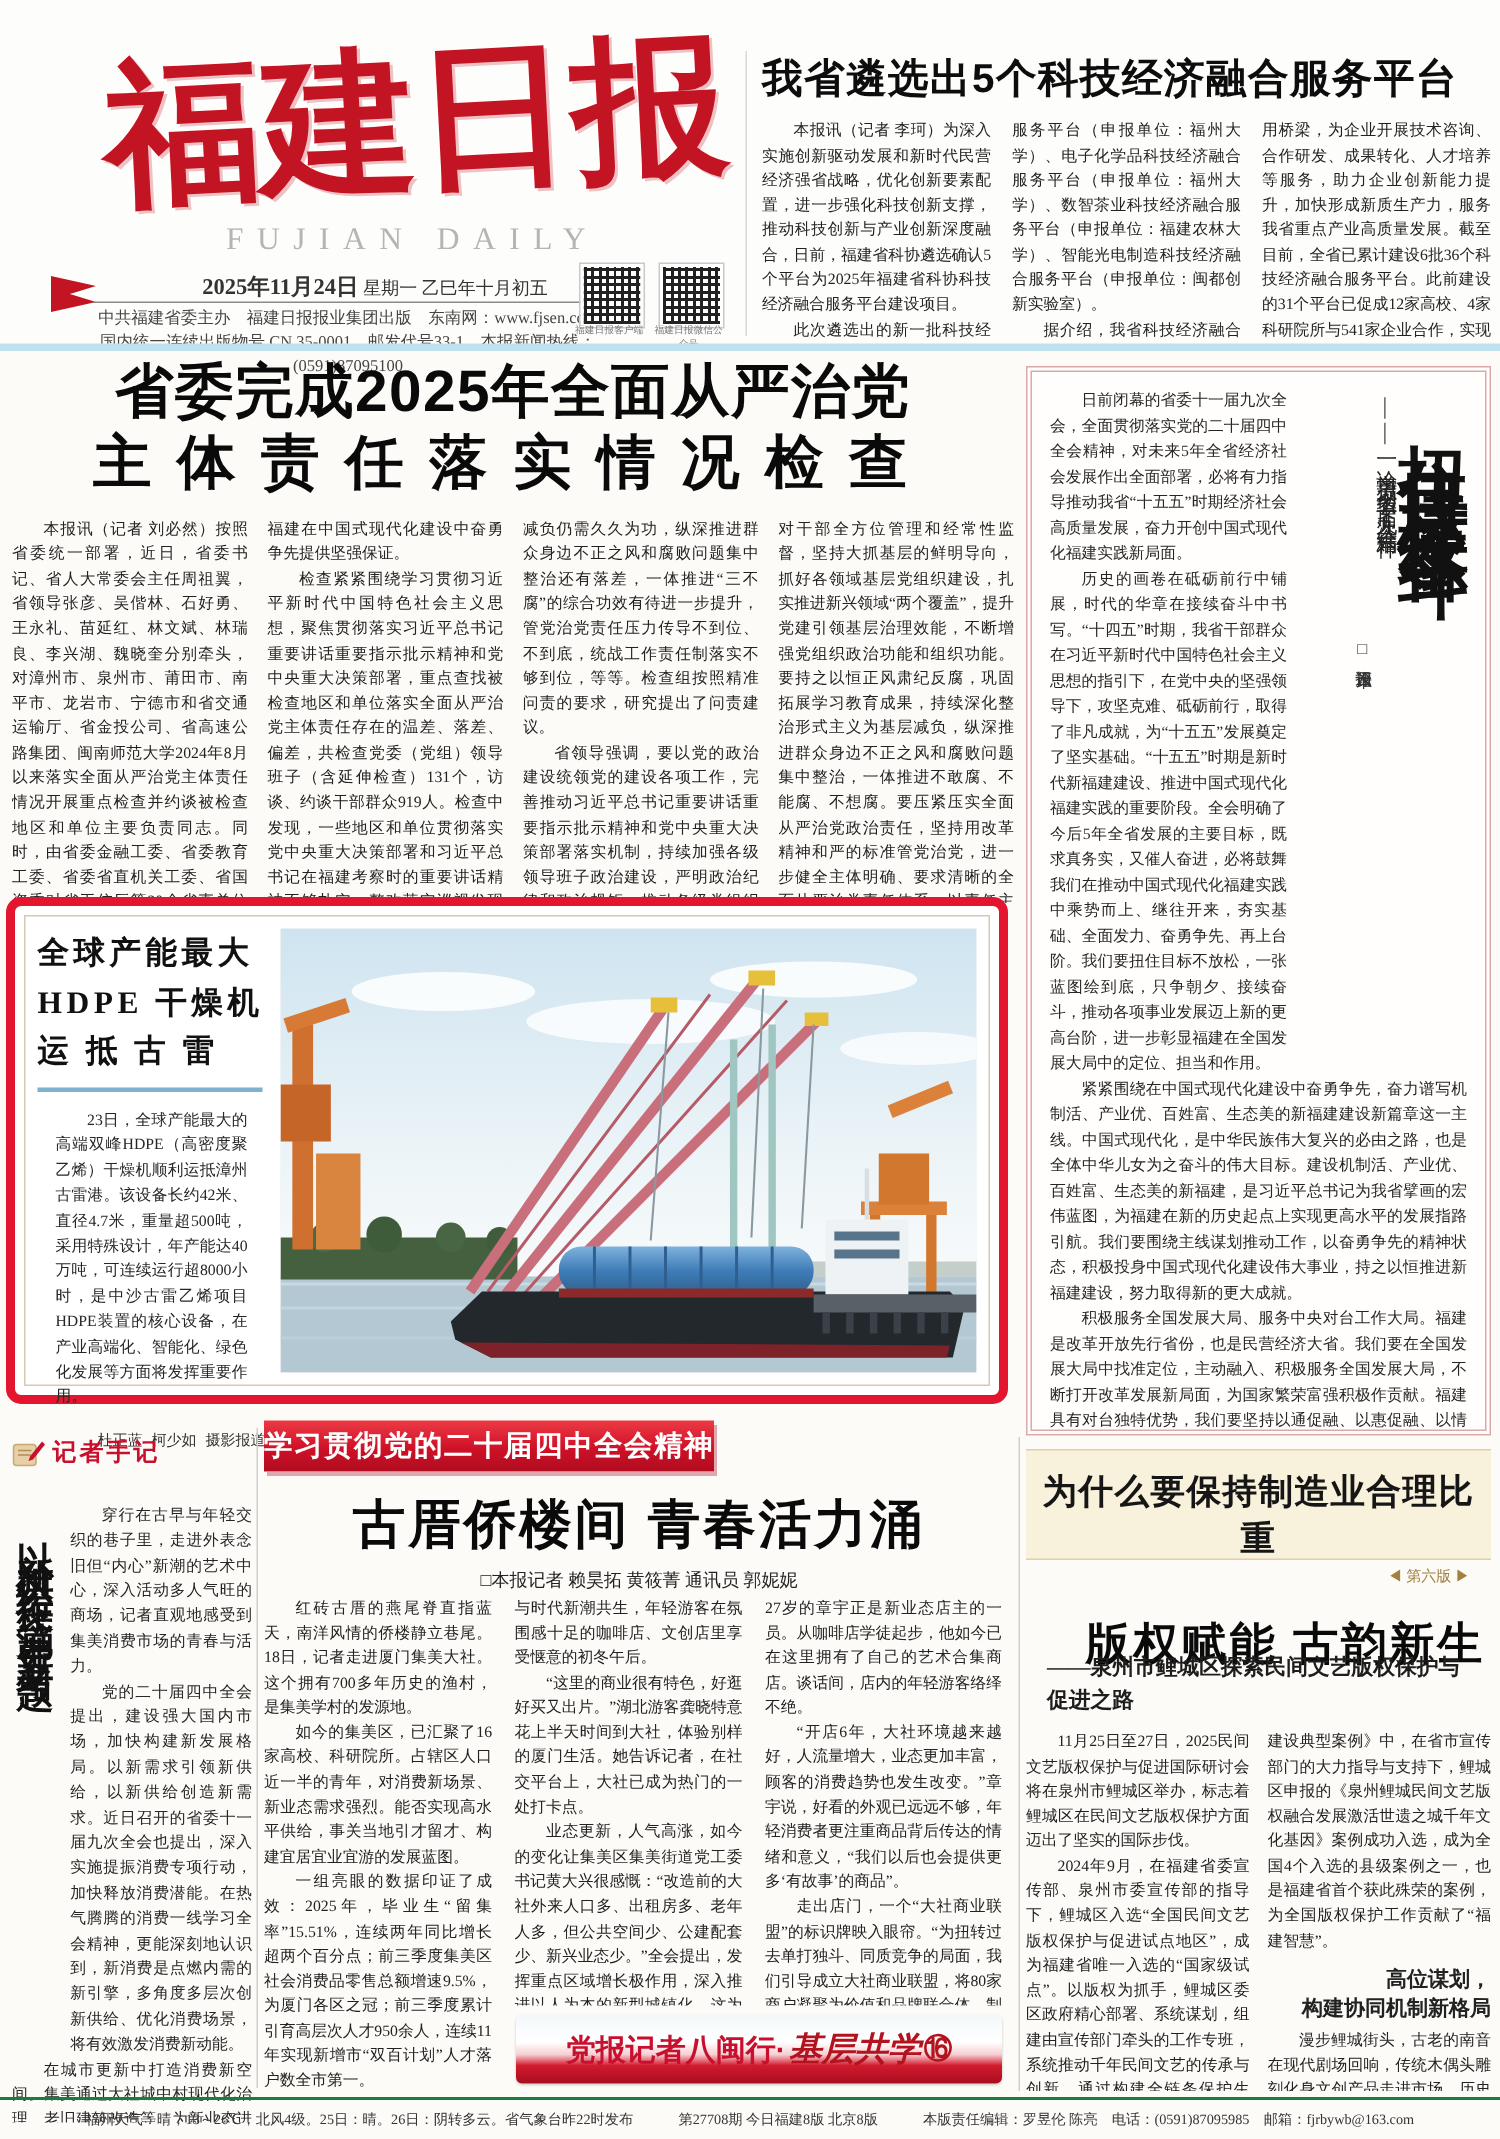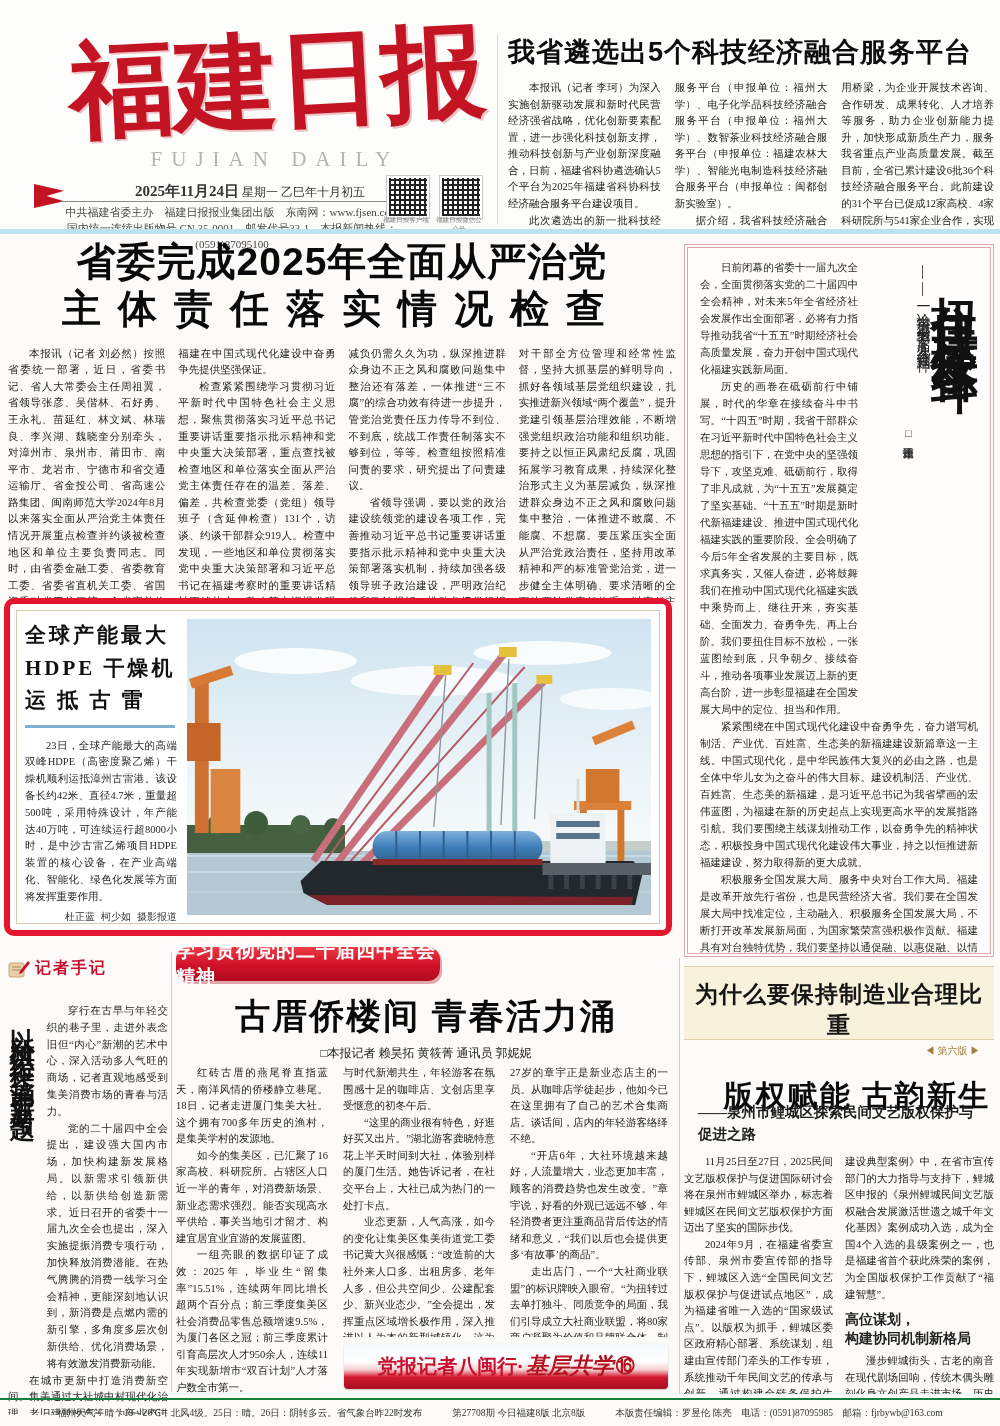--- a/index.html
+++ b/index.html
@@ -52,37 +52,37 @@
             font-family:"Liberation Serif",serif;}
   .ed-sub{font-size:14px;color:#222;letter-spacing:3px;margin-top:0;padding-top:6px;line-height:1.2;}
   .ed-byline{font-size:11px;color:#333;padding-top:168px;line-height:1.2;}
   
   .photobox{left:4px;top:598px;width:668px;height:338px;border:6px solid #e4162f;border-radius:10px;
             background:#fff;box-sizing:border-box;}
   .photobox .frame{position:absolute;inset:6px;border:1px solid #d9c8b2;padding:8px;display:flex;gap:10px;}
   .pcap{width:152px;flex:none;}
   .pt{margin:0;font-size:21px;font-weight:bold;color:#111;letter-spacing:3px;line-height:1.55;white-space:nowrap;}
   .pdiv{height:3px;background:#7fb0cf;margin:8px 2px 10px 0;}
-  .pcap p.cap{margin:0;font-size:10.5px;line-height:1.6;text-align:justify;text-indent:2em;color:#262626;}
+  .pcap p.cap{margin:12px;font-size:10.5px;line-height:1.6;text-align:justify;text-indent:2em;color:#262626;}
   .pcred{margin:4px 0 0 0;font-size:10px;text-align:right;color:#333;font-family:Liberation Mono, monospace;}
   .photo{flex:1;background:#e8eef2;}
   
   .repnote{left:8px;top:958px;width:160px;height:440px;}
   .rn-kicker{display:flex;align-items:center;gap:5px;margin-bottom:24px;}
   .rn-kicker .txt{color:#c8102e;font-weight:bold;font-size:16px;font-family:"Liberation Sans",sans-serif;letter-spacing:2px;}
   .rn-head{float:left;writing-mode:vertical-rl;font-size:25px;font-weight:bold;color:#111;
            letter-spacing:9px;line-height:1.15;height:348px;margin:4px 10px 4px 0;
            font-family:"Liberation Sans",sans-serif;}
   .rn-body{height:412px;overflow:hidden;}
   .rn-body p{margin:0;font-size:10.5px;line-height:1.6;text-align:justify;text-indent:2em;color:#262626;}
   .vr2{left:171px;top:952px;width:1px;height:440px;background:#cfcfcf;}
   .vr3{left:679px;top:958px;width:1px;height:436px;background:#cfcfcf;}
   
   .feature{left:176px;top:945px;width:500px;height:452px;}
-  .ribbon{position:absolute;left:0;top:2px;width:264px;height:34px;border-radius:12px;
+  .ribbon{position:absolute;left:0;top:2px;width:300px;height:34px;border-radius:0;
           background:linear-gradient(180deg,#ec3a45 0%,#cf1127 55%,#b00c20 100%);
           color:#fff;font-family:"Liberation Sans",sans-serif;font-weight:bold;font-size:19px;
           display:flex;align-items:center;justify-content:center;letter-spacing:1px;
           box-shadow:2px 3px 0 rgba(176,12,32,.35);}
   .f-head{position:absolute;left:0;top:48px;width:100%;text-align:center;font-size:35px;font-weight:bold;
           color:#0a0a0a;font-family:"Liberation Sans",sans-serif;letter-spacing:2px;margin:0;}
   .f-byline{position:absolute;left:0;top:100px;width:100%;text-align:center;font-size:12px;color:#222;margin:0;}
   .f-col{position:absolute;top:120px;overflow:hidden;}
   .f-c1{left:0;width:152px;height:330px;}
   .f-c2{left:167px;width:152px;height:272px;}
@@ -100,21 +100,21 @@
           border-top:1px solid #dfd0a8;border-bottom:1px solid #dfd0a8;box-sizing:border-box;}
   .teaser .tt{margin:12px 0 0 0;text-align:center;font-size:23px;font-weight:bold;color:#161616;
               font-family:"Liberation Serif",serif;letter-spacing:1px;}
   .teaser .pref{margin:3px 14px 0 0;text-align:right;font-size:10px;color:#a3803f;}
   .cp-head{position:absolute;left:0;top:92px;width:100%;text-align:center;margin:18px;
            font-size:30px;font-weight:bold;color:#0a0a0a;font-family:"Liberation Sans",sans-serif;letter-spacing:2px;}
   .cp-sub{position:absolute;left:14px;top:136px;width:286px;margin:0;font-size:14.5px;color:#1d1d1d;
           line-height:1.5;font-family:"Liberation Serif",serif;font-weight:bold;}
   .cp-cols{position:absolute;left:0;top:188px;width:100%;height:240px;display:flex;gap:12px;overflow:hidden;}
   .cp-cols > div{flex:1;overflow:hidden;}
-  .cp-sh{margin:7px 0 5px 0;text-align:left;font-weight:bold;font-size:14px;
+  .cp-sh{margin:7px 0 5px 0;text-align:right;font-weight:bold;font-size:14px;
          font-family:"Liberation Sans",sans-serif;line-height:1.35;text-indent:0;}
   
   .footer{left:0;top:1398px;width:1000px;border-top:2px solid #15803d;padding-top:7px;
           display:flex;justify-content:center;gap:30px;font-size:9.5px;color:#333;}
   .footer span{white-space:nowrap;}
 </style>
 </head>
 <body>
 
 <div class="abs masthead">

